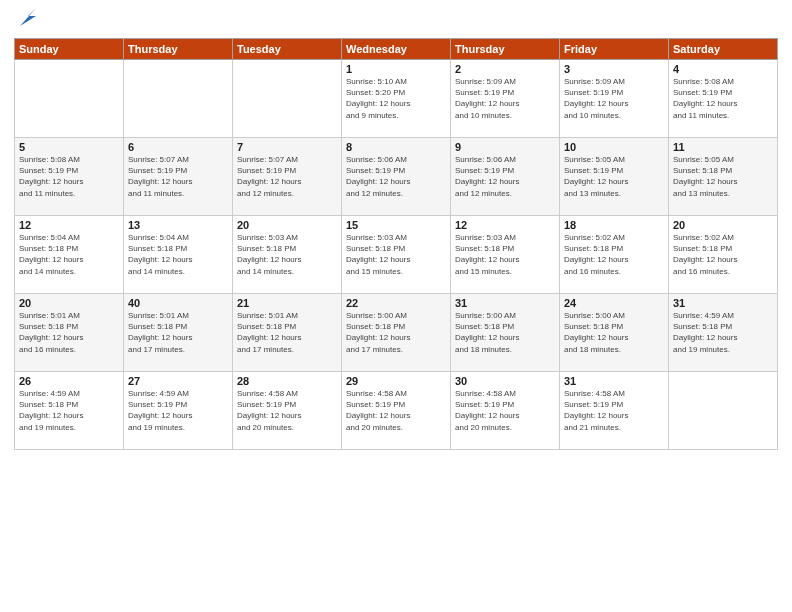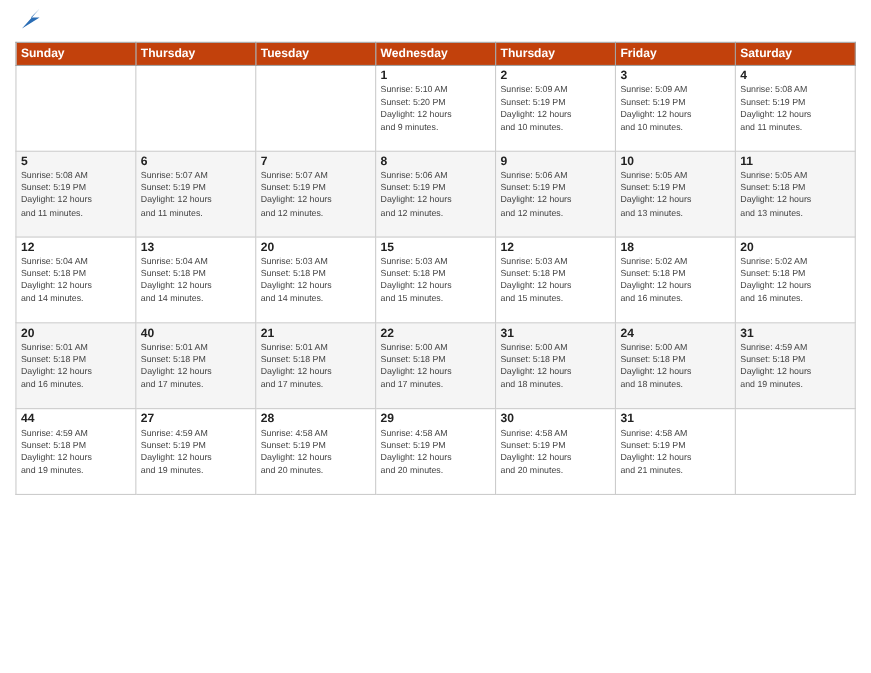--- a/index.html
+++ b/index.html
@@ -321,21 +321,21 @@
           <td>
             <span class="day-num">31</span>
             <div class="day-info" style="white-space: pre-line;">Sunrise: 4:59 AM
 Sunset: 5:18 PM
 Daylight: 12 hours
 and 19 minutes.</div>
           </td>
         </tr>
         <tr>
           <td>
-            <span class="day-num">44</span>
+            <span class="day-num">26</span>
             <div class="day-info" style="white-space: pre-line;">Sunrise: 4:59 AM
 Sunset: 5:18 PM
 Daylight: 12 hours
 and 19 minutes.</div>
           </td>
           <td>
             <span class="day-num">27</span>
             <div class="day-info" style="white-space: pre-line;">Sunrise: 4:59 AM
 Sunset: 5:19 PM
 Daylight: 12 hours

